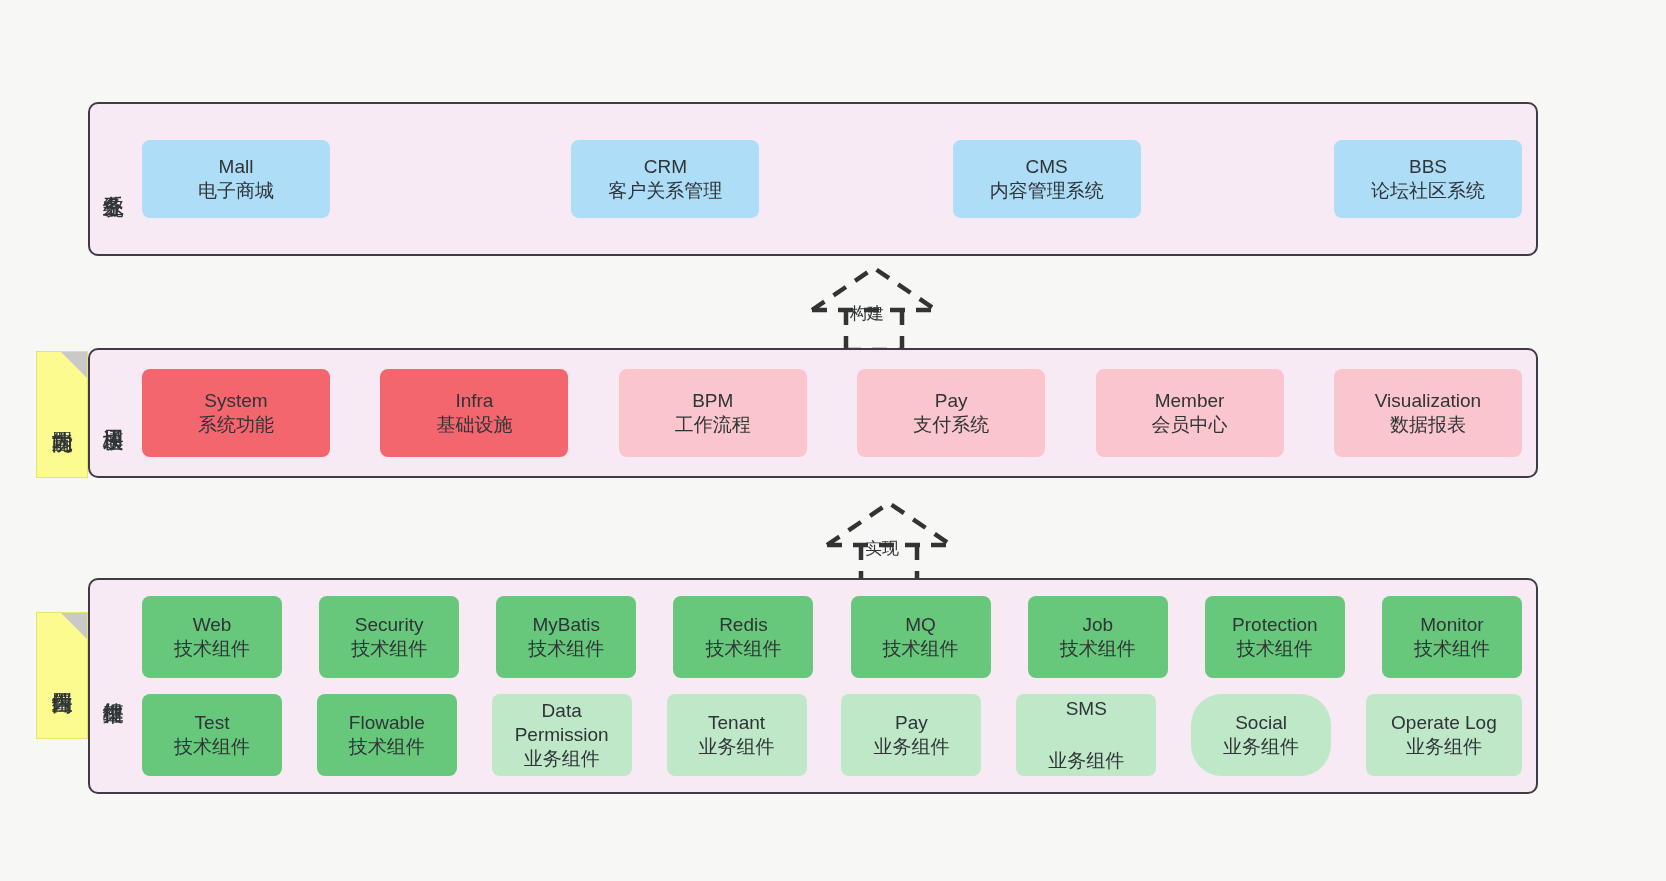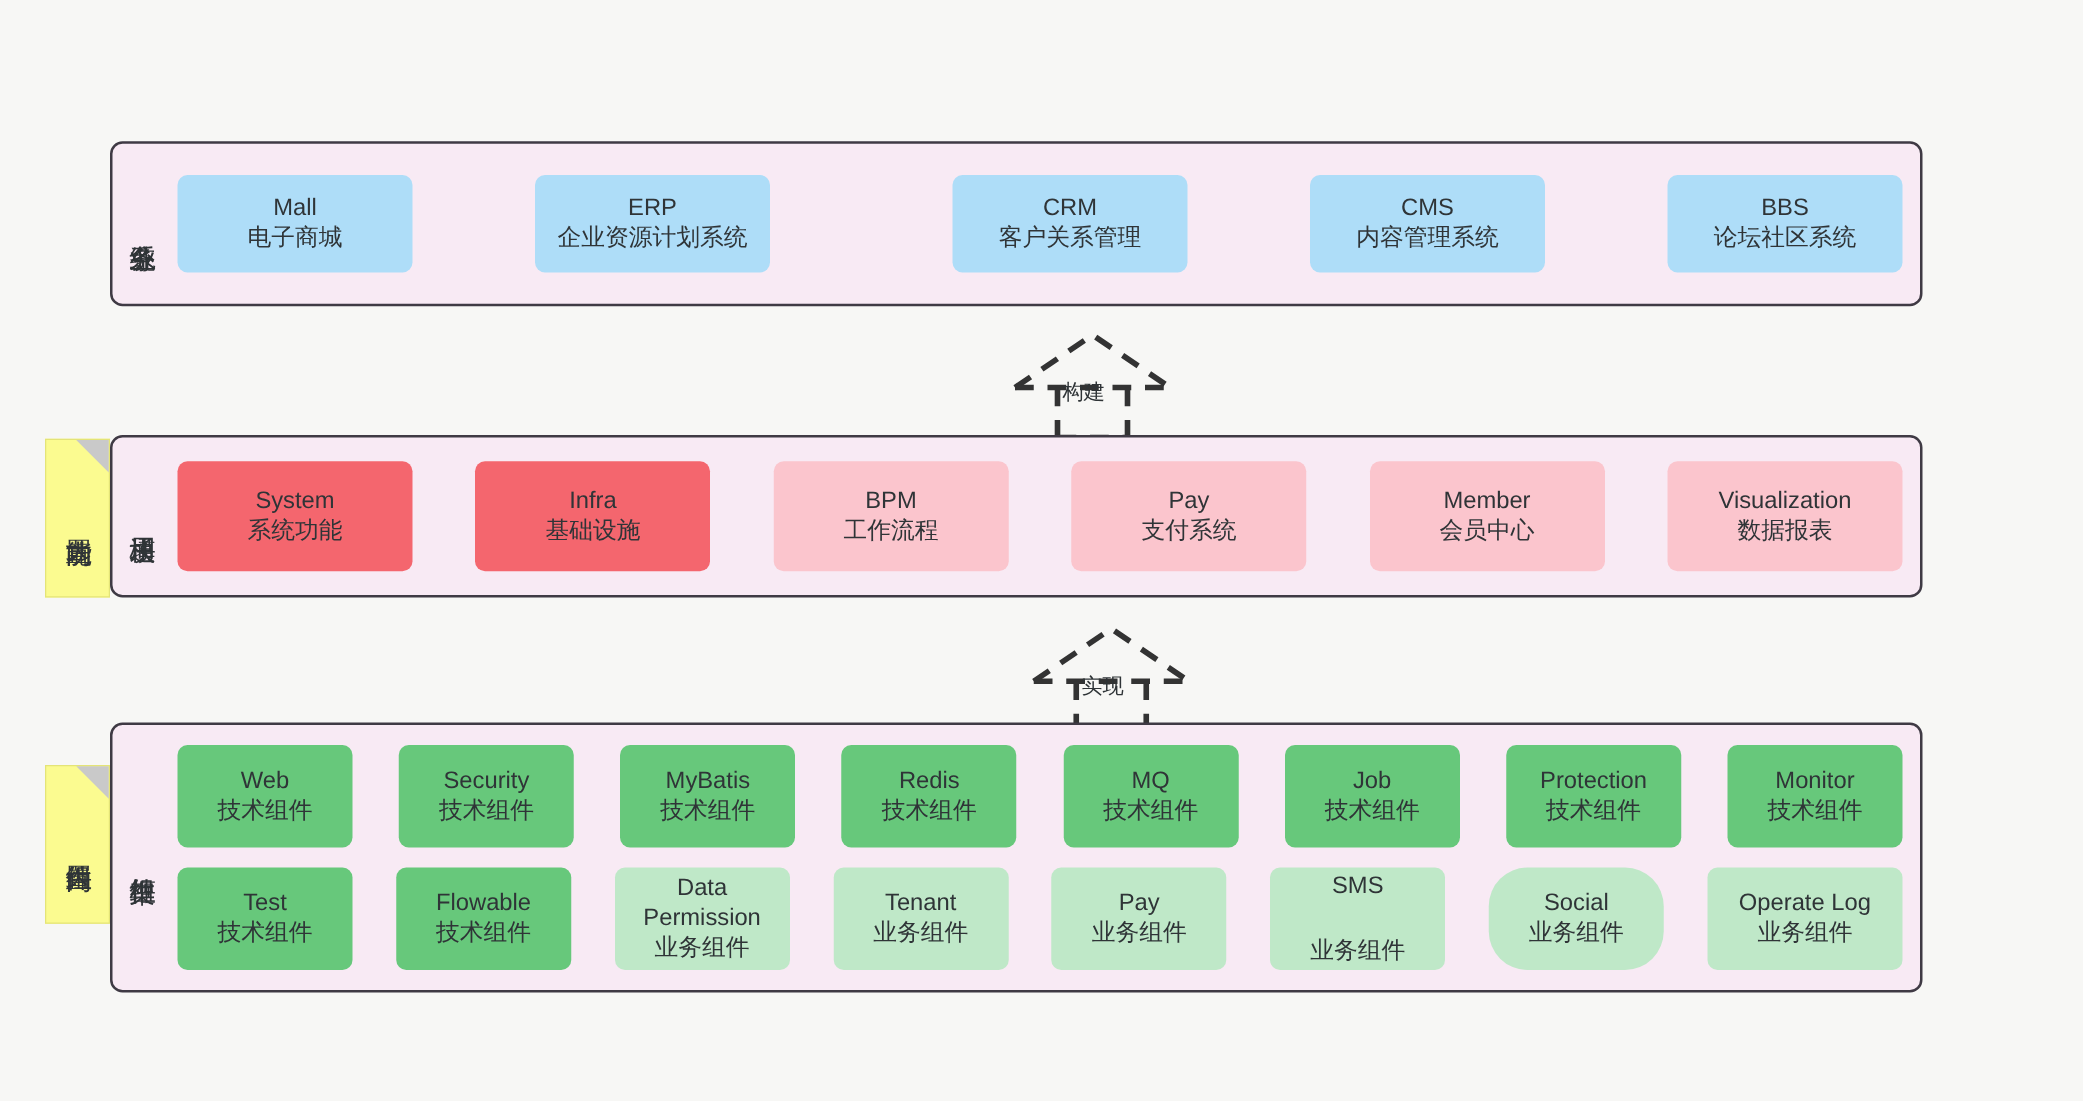--- a/index.html
+++ b/index.html
@@ -119,31 +119,27 @@
     white-space:nowrap;
     background:transparent;
     user-select:none;
   }
 </style>
 </head>
 <body>
 
 <div class="canvas">
 
-  <div class="layer layer1" style="left:88px;top:113px;width:1450px;height:132px;">
+  <div class="layer layer1" style="left:88px;top:102px;width:1450px;height:154px;">
     <div class="layer-title">业务系统</div>
     <div class="layer-body">
       <div class="row-cells">
         <div class="box" style="width:188px;">
           <span class="l1">Mall</span>
           <span class="l2">电子商城</span>
-        </div>
-        <div class="box" style="width:188px;">
-          <span class="l1">ERP</span>
-          <span class="l2">企业资源计划系统</span>
         </div>
         <div class="box" style="width:188px;margin-left:48px;">
           <span class="l1">CRM</span>
           <span class="l2">客户关系管理</span>
         </div>
         <div class="box" style="width:188px;">
           <span class="l1">CMS</span>
           <span class="l2">内容管理系统</span>
         </div>
         <div class="box" style="width:188px;">

